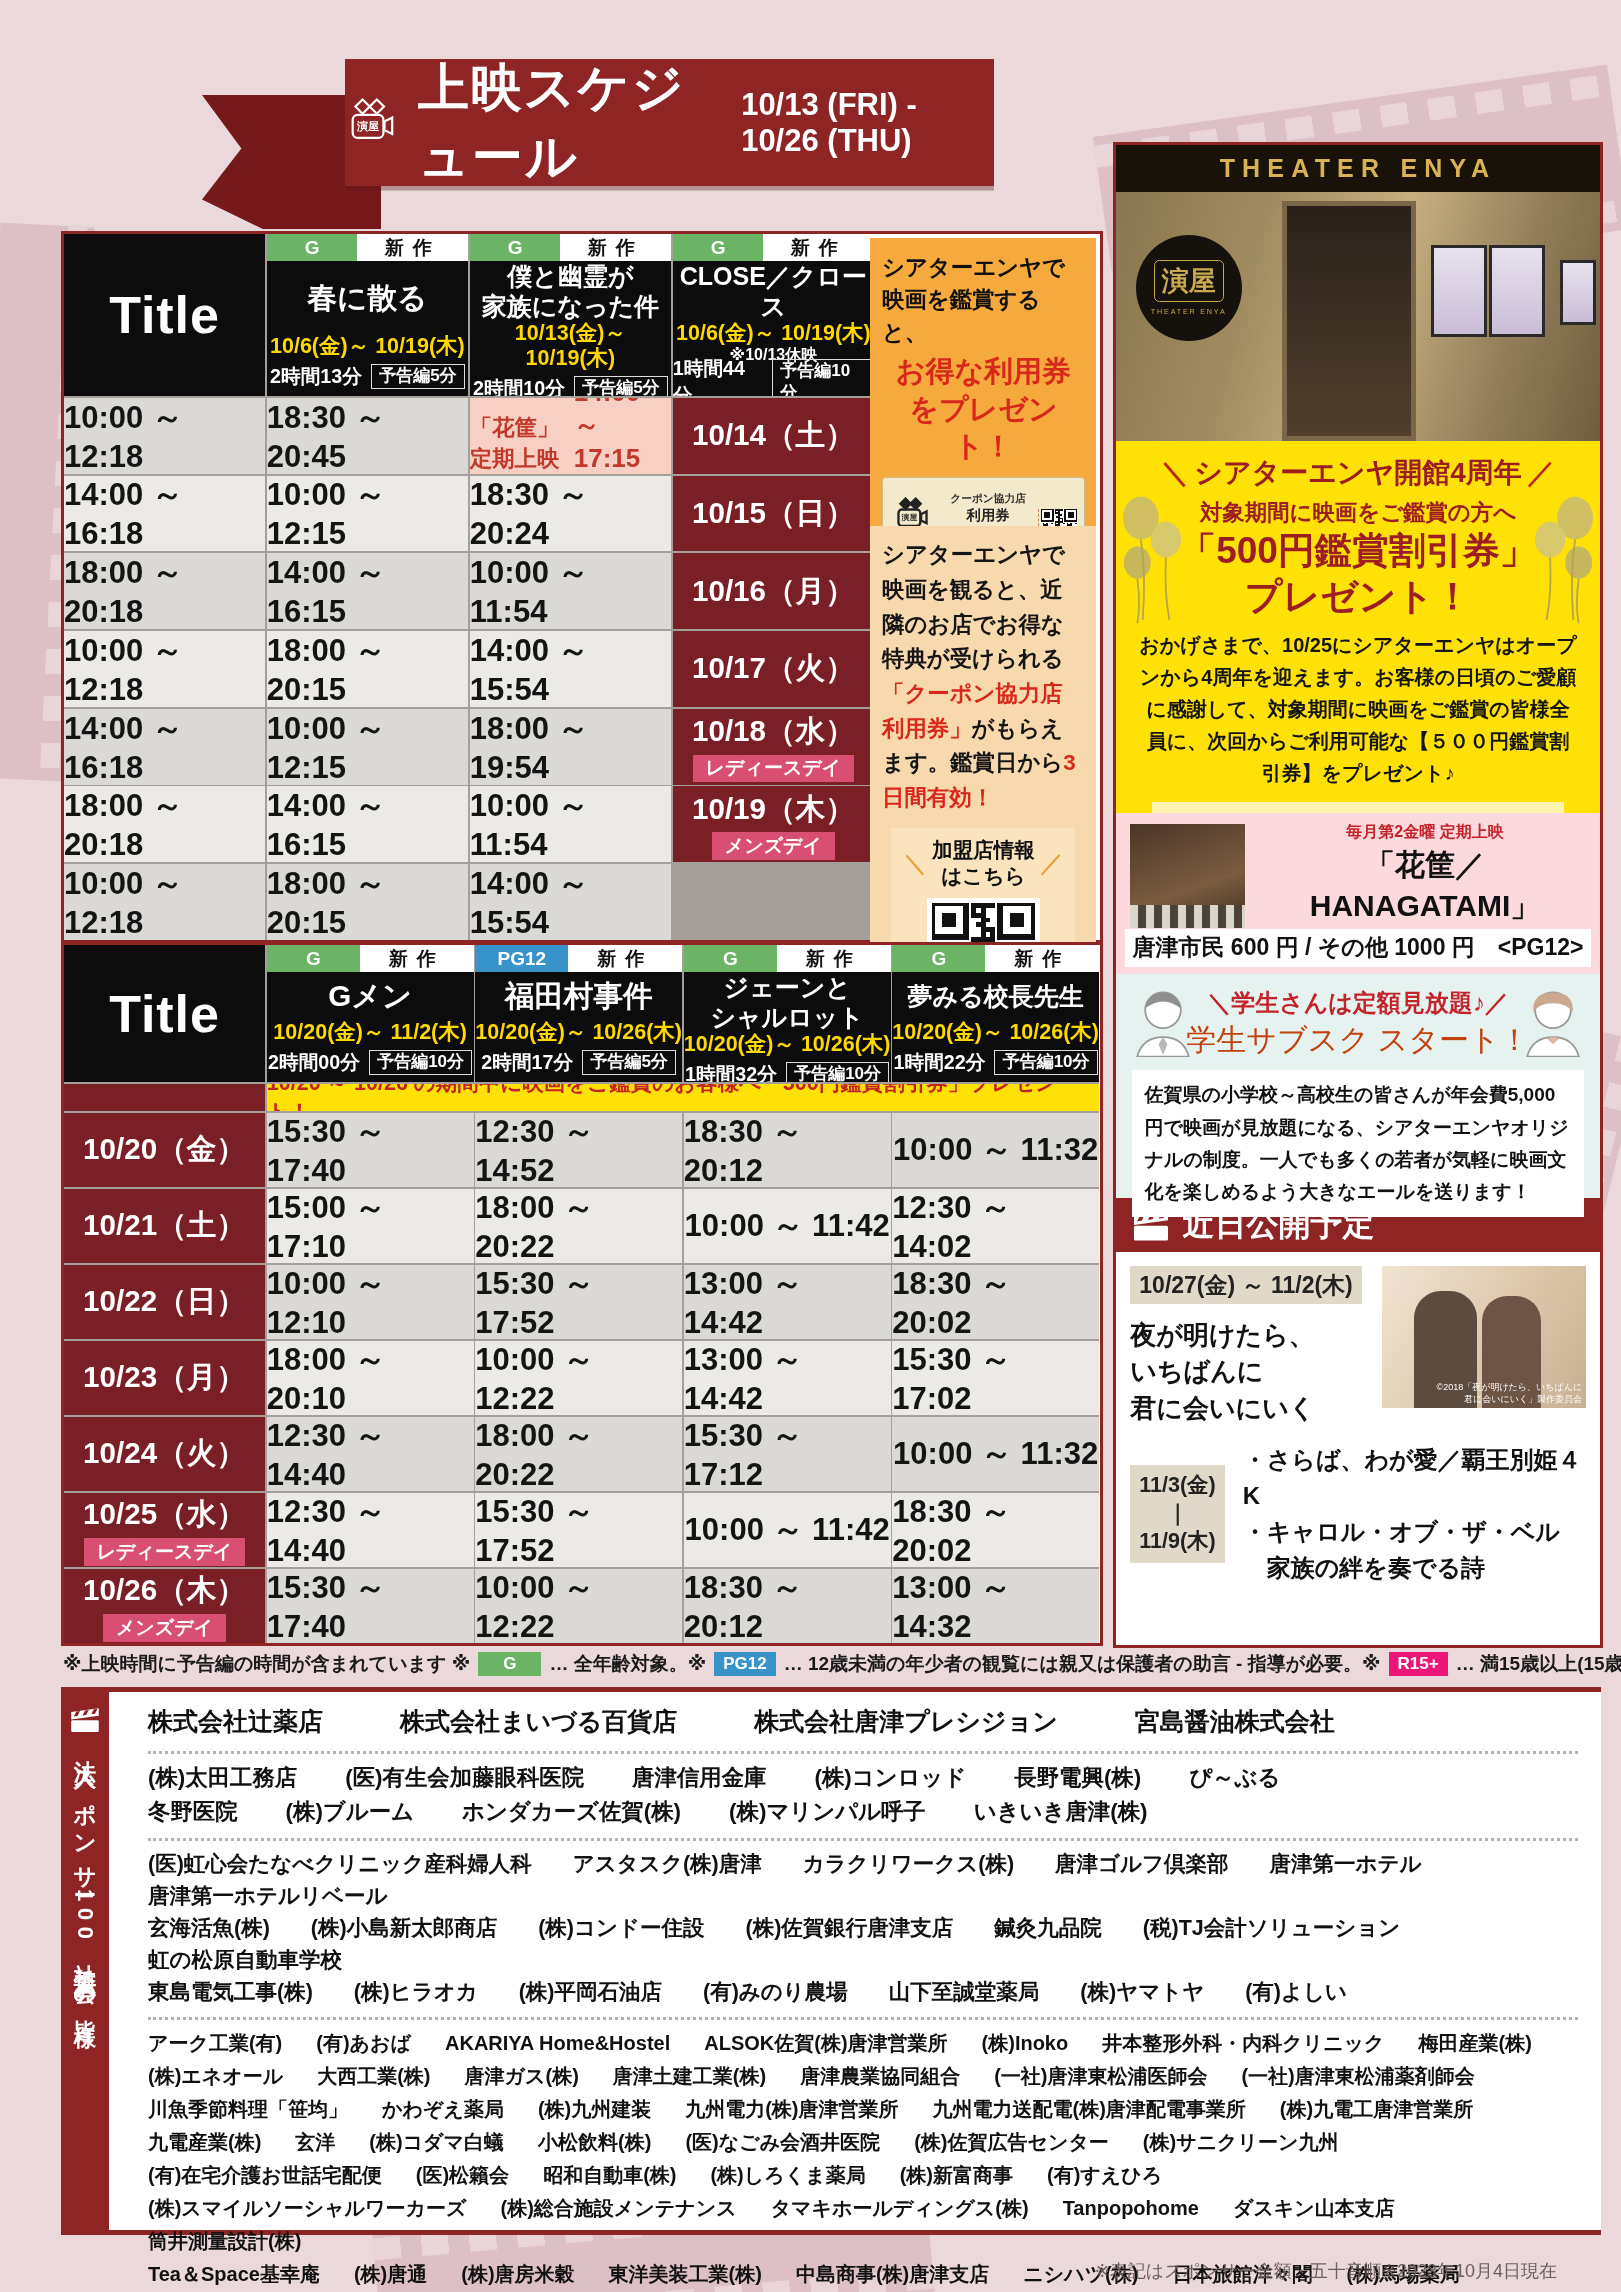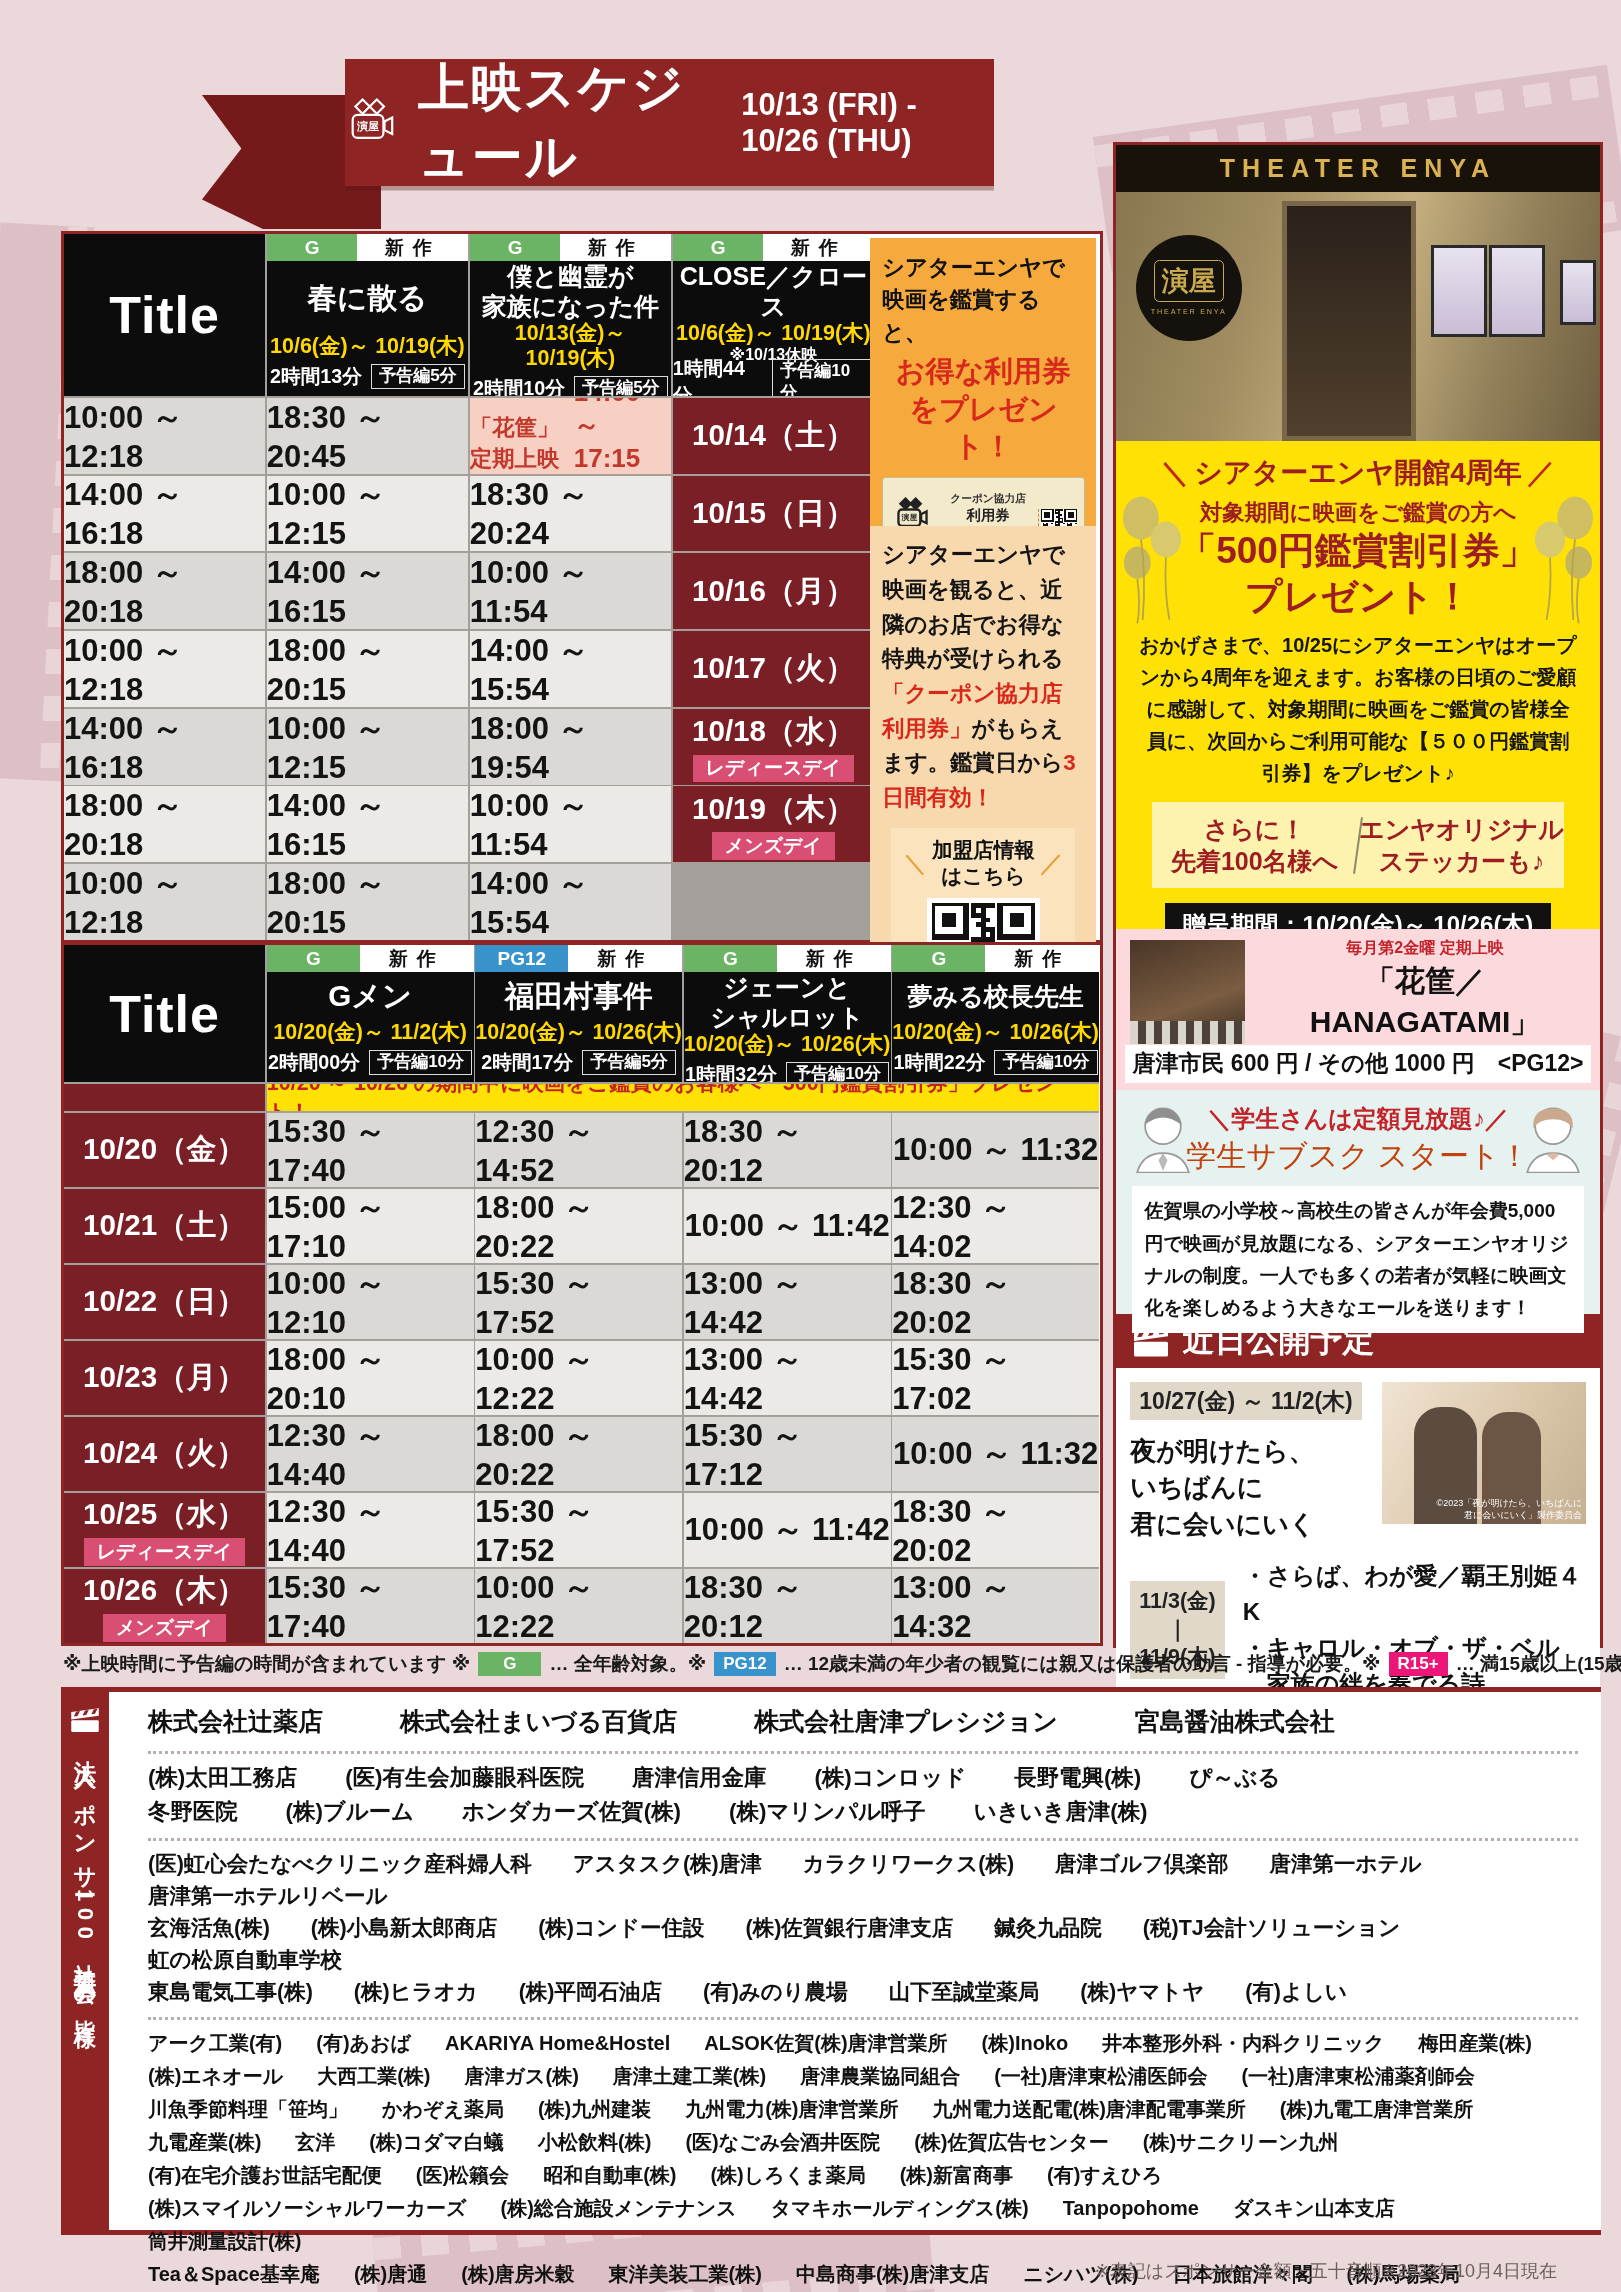--- a/index.html
+++ b/index.html
@@ -79,21 +79,21 @@
   .photo-theater{height:296px;flex:none;position:relative;background:linear-gradient(105deg,#86754e 0%,#a08c60 30%,#c6b080 55%,#93805a 78%,#6e5e40 100%);overflow:hidden;}
   .photo-theater .topband{position:absolute;left:0;top:0;right:0;height:47px;background:#181208;}
   .photo-theater .sign{position:absolute;top:9px;left:50%;transform:translateX(-50%);color:#d9b254;
                        font-size:25px;font-weight:bold;letter-spacing:7.2px;white-space:nowrap;}
   .tlogo{position:absolute;left:19.7px;top:90px;width:106px;height:106px;border-radius:50%;background:#15120e;
          display:flex;flex-direction:column;align-items:center;justify-content:center;color:#c9a94e;}
   .tlogo .lg{font-size:27px;font-weight:bold;border:1.8px solid #c9a94e;padding:1.8px 7.2px;border-radius:5.4px;}
   .tlogo .lgs{font-size:7.2px;letter-spacing:1.8px;margin-top:5.4px;}
   .door{position:absolute;left:166px;top:56px;width:134px;height:240px;background:linear-gradient(#2a211a,#503f2d);border:5.4px solid #7a6648;box-sizing:border-box;}
   .poster{position:absolute;border:3.6px solid #2a2a2a;background:linear-gradient(#e8e2ee,#c9bdd6);}
-  .anniv{height:488px;flex:none;background:#ffe105;text-align:center;padding:12.5px 23px 0;box-sizing:border-box;position:relative;}
+  .anniv{height:372px;flex:none;background:#ffe105;text-align:center;padding:12.5px 23px 0;box-sizing:border-box;position:relative;}
   .a-head{font-size:28px;font-weight:bold;color:#9d1d23;}
   .a-head .slash{color:#c0271d;margin:0 5.4px;}
   .a-sub{font-size:22.4px;font-weight:bold;color:#9d1d23;margin-top:5.4px;}
   .a-big{font-size:37px;font-weight:bold;color:#9d1d23;line-height:1.25;}
   .a-body{font-size:20px;font-weight:600;color:#151515;line-height:1.6;margin-top:9px;text-align:center;}
   .a-box{margin:12.5px auto 0;width:412px;background:#fdf3ae;display:flex;align-items:center;justify-content:center;padding:10.7px 0;}
   .a-box .col{flex:1;font-size:25px;font-weight:bold;color:#9d1d23;line-height:1.3;}
   .a-box .sep{width:1.8px;height:57px;background:#8a8a6a;transform:rotate(8deg);}
   .a-bar{margin:14.3px auto 0;width:fit-content;background:#111;color:#fff;font-size:24px;font-weight:bold;padding:6.3px 18px;}
   .a-close{font-size:22.4px;font-weight:bold;color:#151515;margin-top:12.5px;}
@@ -761,21 +761,21 @@
       <div class="c-item1">
         <div>
           <div class="c-chip">10/27(金) ～ 11/2(木)</div>
           <div class="c-titles" style="white-space: pre-line;">夜が明けたら、
 いちばんに
 君に会いにいく</div>
         </div>
         <div class="c-photo">
           <div class="fig1"></div>
             <div class="fig2"></div>
-          <div class="c-cap" style="white-space: pre-line;">©2023「夜が明けたら、いちばんに
+          <div class="c-cap" style="white-space: pre-line;">©2018「夜が明けたら、いちばんに
 君に会いにいく」製作委員会</div>
         </div>
       </div>
       <div class="c-item2">
         <div class="c-chip2" style="white-space: pre-line;">11/3(金)
 ｜
 11/9(木)</div>
         <div class="c-bullets" style="white-space: pre-line;">・さらば、わが愛／覇王別姫４K
 ・キャロル・オブ・ザ・ベル
 　家族の絆を奏でる詩</div>

